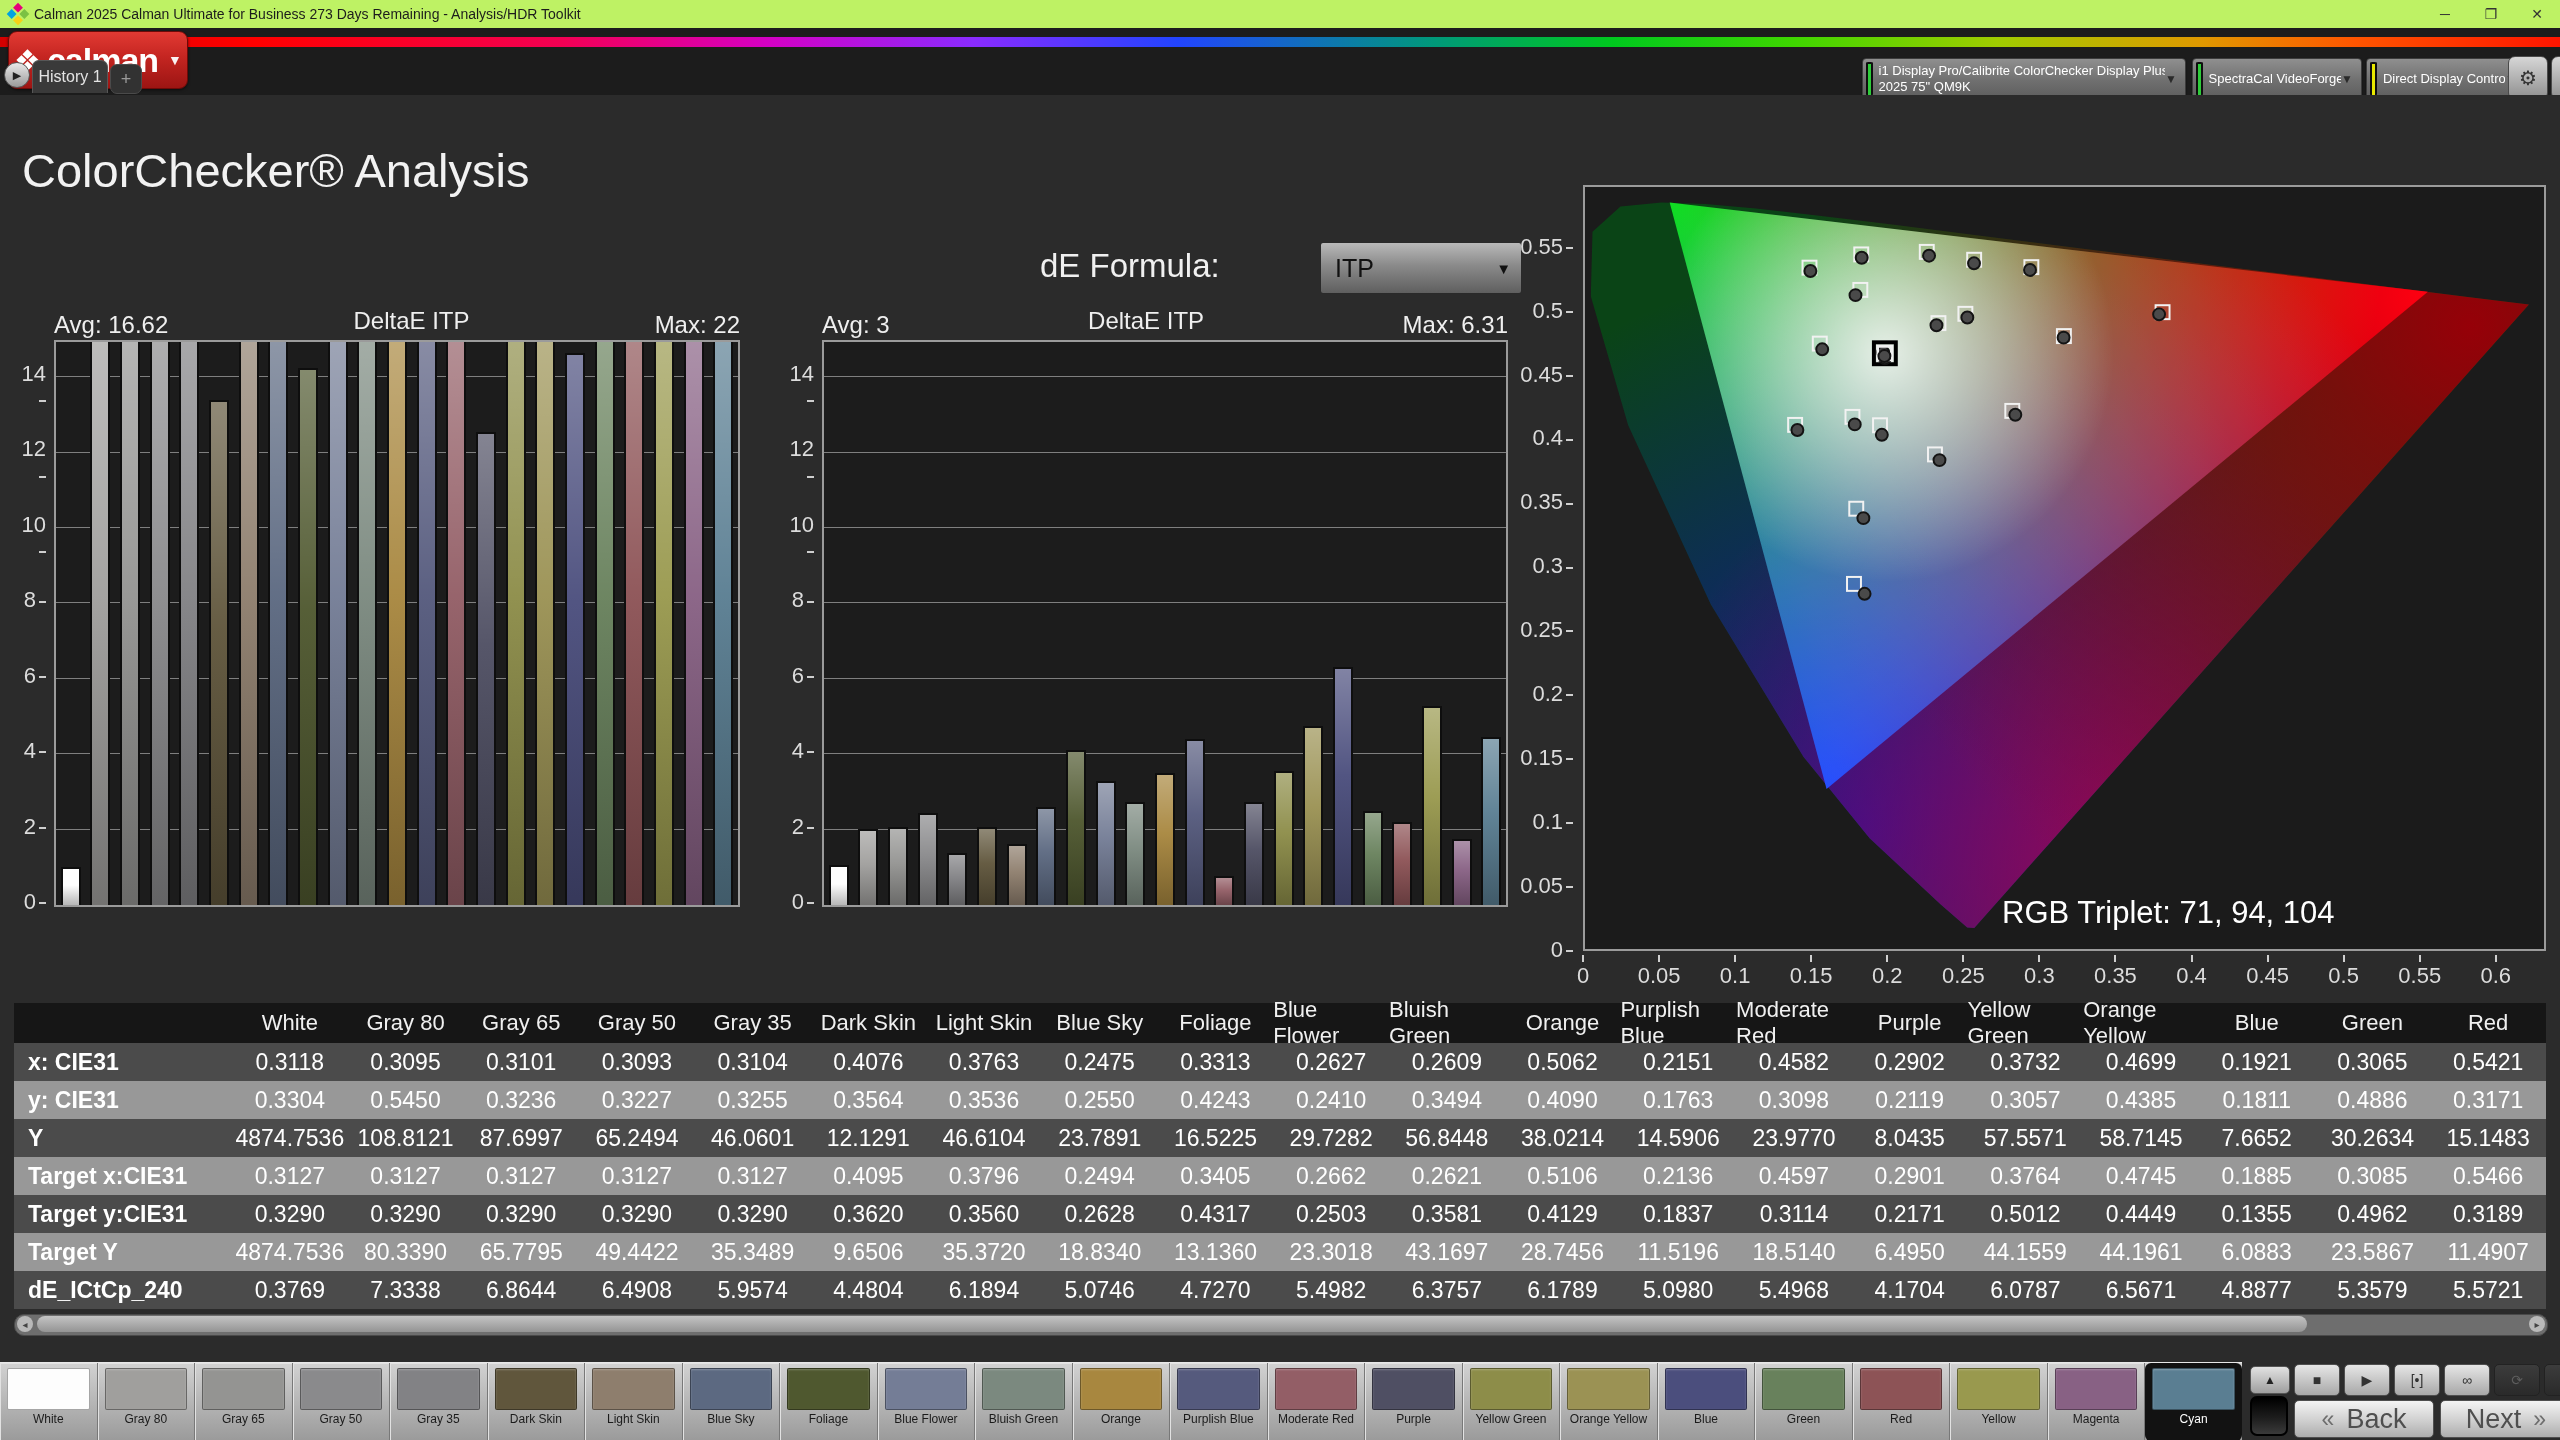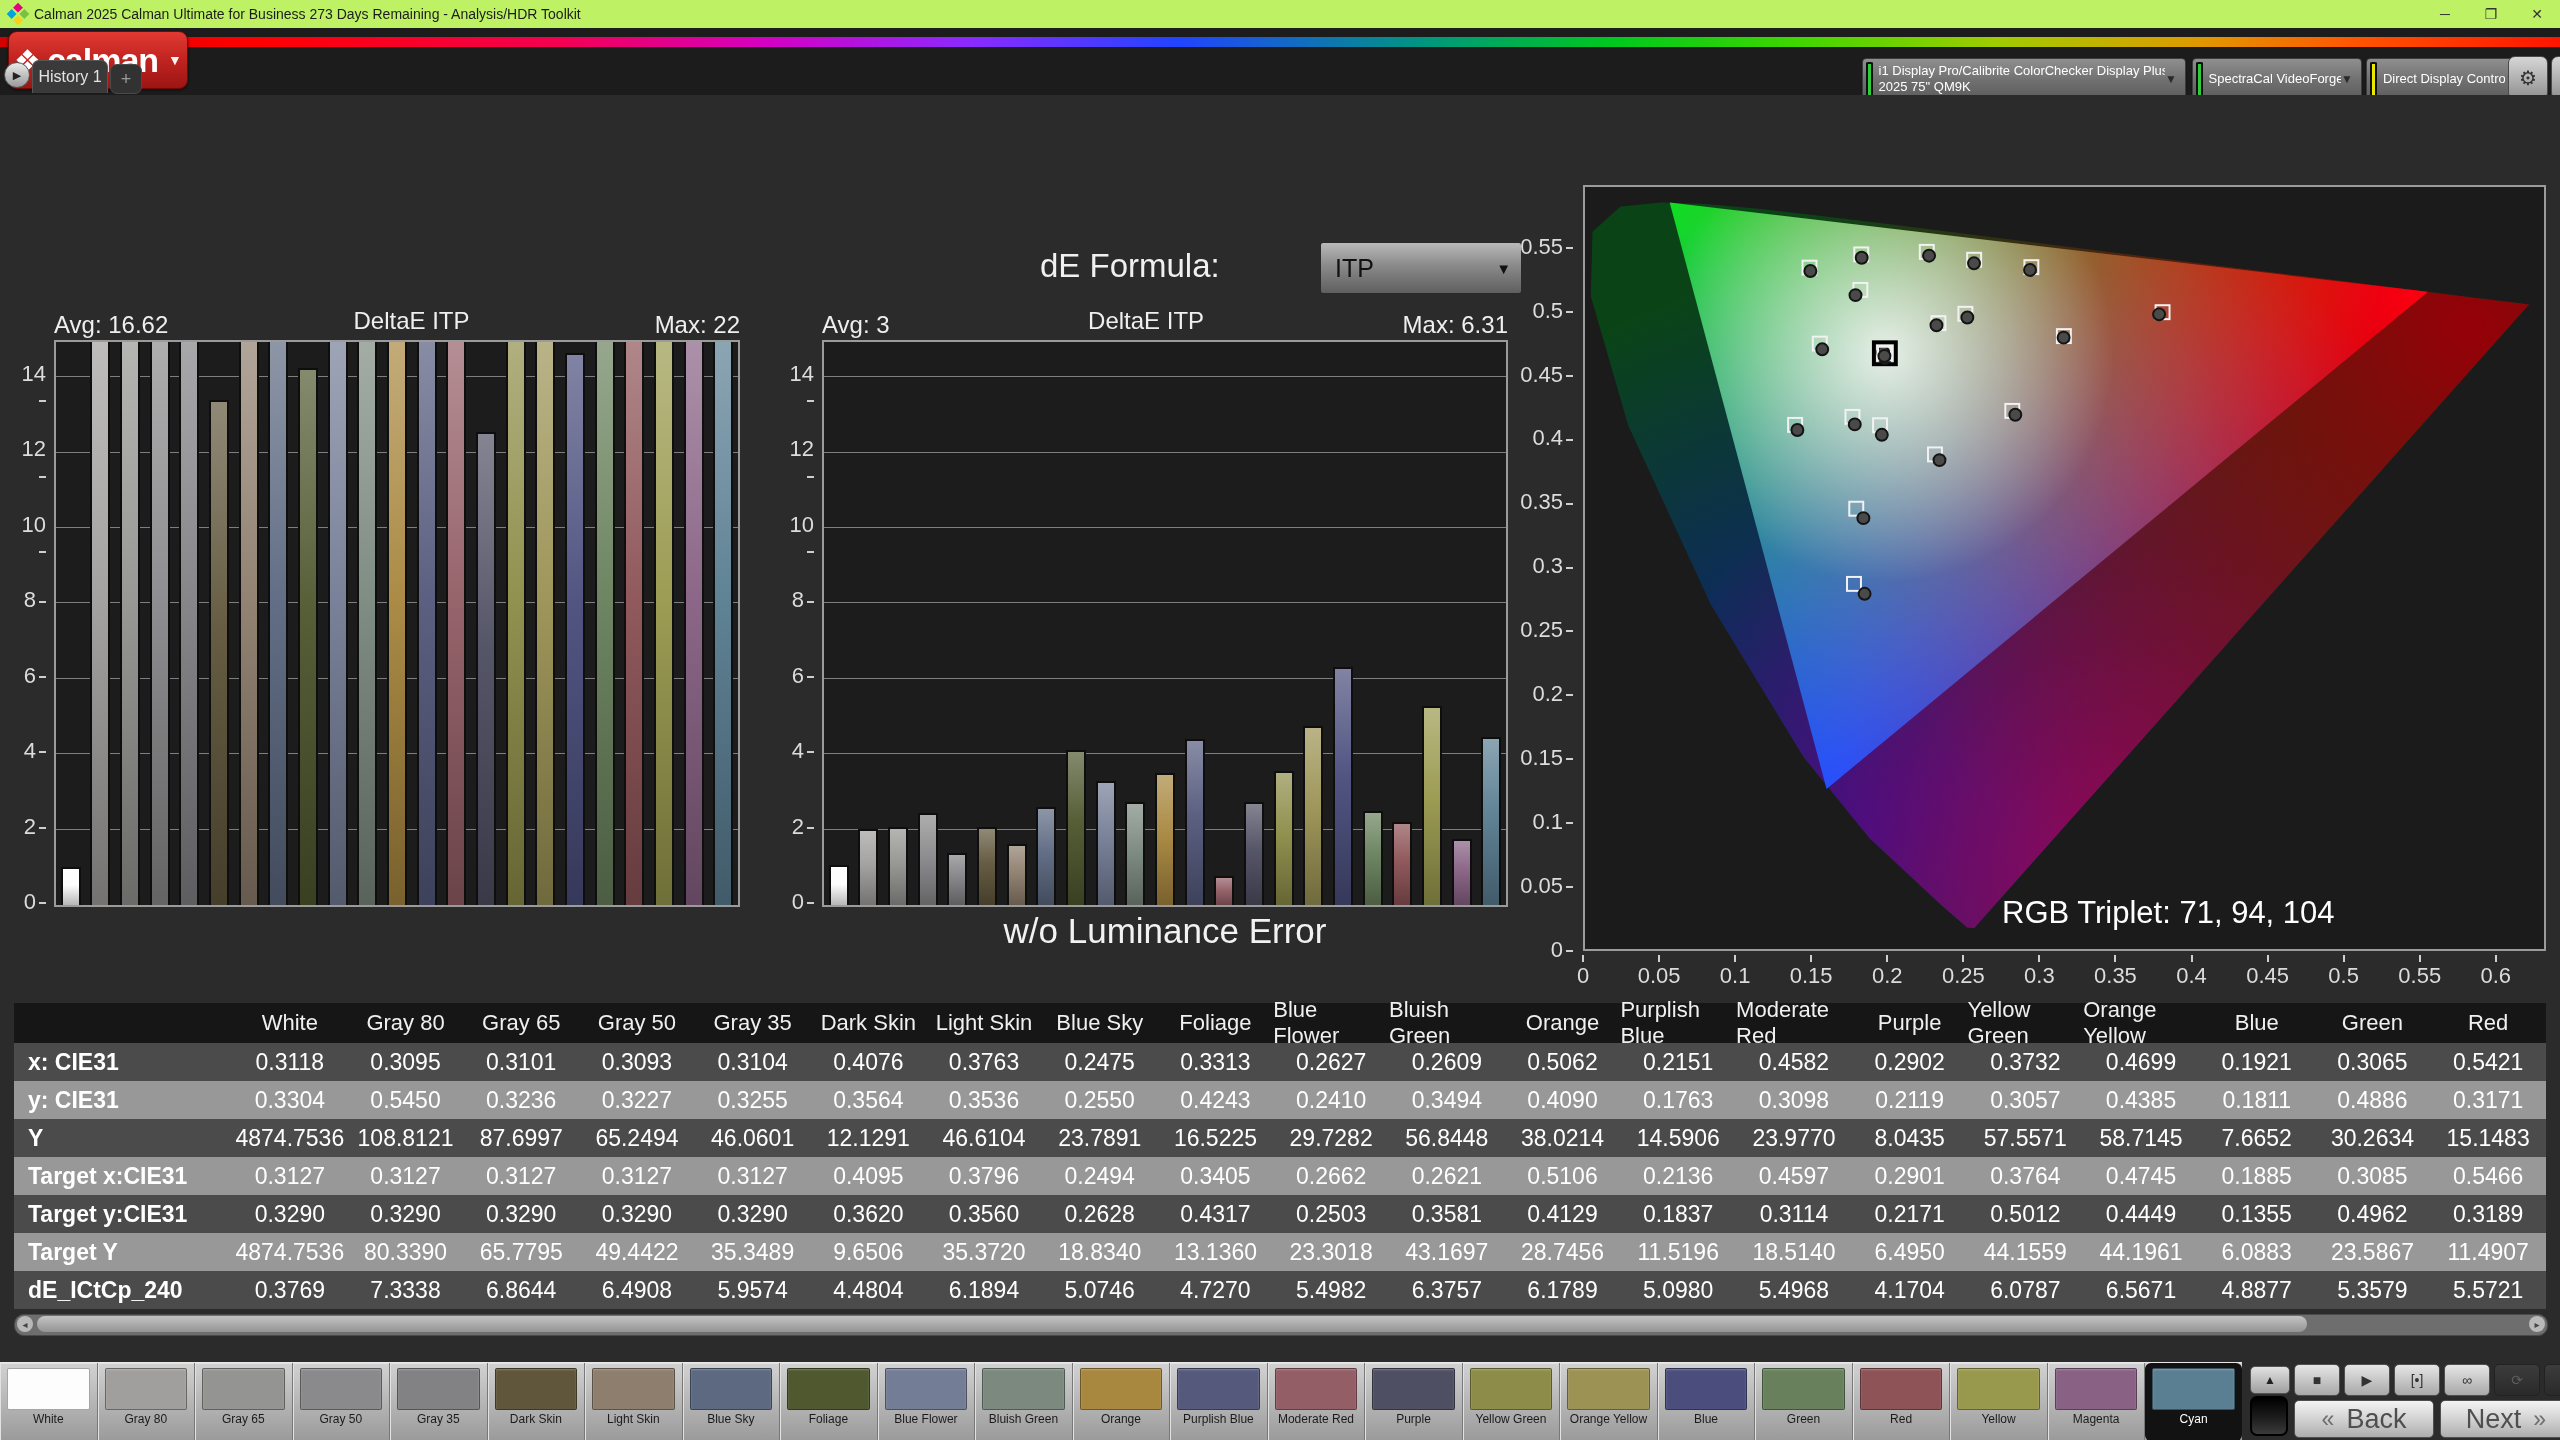--- a/index.html
+++ b/index.html
@@ -176,20 +176,21 @@
   </div>
   <div id="gear-btn" class="sq-btn">
     <span>⚙</span>
   </div>
   <div id="collapse-btn" class="sq-btn">
     
   </div>
 </div>
 
 <div id="content">
+  <div id="page-title">ColorChecker® Analysis</div>
   <div id="de-label">dE Formula:</div>
   <div id="de-dd">
     <span class="v">ITP</span>
     <span class="arr">▼</span>
   </div>
 
   <div class="chart" id="chart0" style="left:10px">
     <div class="chart-head">
       <span>Avg: 16.62</span>
       <span class="mid">DeltaE ITP</span>
@@ -364,21 +365,20 @@
             <div class="bar" style="height: 35.2981%; background-color: rgb(153, 153, 78);"></div>
           </div>
           <div class="slot">
             <div class="bar" style="height: 11.7214%; background-color: rgb(136, 97, 132);"></div>
           </div>
           <div class="slot">
             <div class="bar" style="height: 29.8058%; background-color: rgb(90, 126, 146);"></div>
           </div>
         </div>
       </div>
-    <div class="caption">w/o Luminance Error</div>
   <div class="ylab" style="left: 2px; top: 50.0697px;">14</div>
       <div class="ylab" style="left: 2px; top: 125.488px;">12</div>
       <div class="ylab" style="left: 2px; top: 200.907px;">10</div>
       <div class="ylab" style="left: 2px; top: 276.326px;">8</div>
       <div class="ylab" style="left: 2px; top: 351.744px;">6</div>
       <div class="ylab" style="left: 2px; top: 427.163px;">4</div>
       <div class="ylab" style="left: 2px; top: 502.581px;">2</div>
       <div class="ylab" style="left: 2px; top: 578px;">0</div>
     </div>
 

